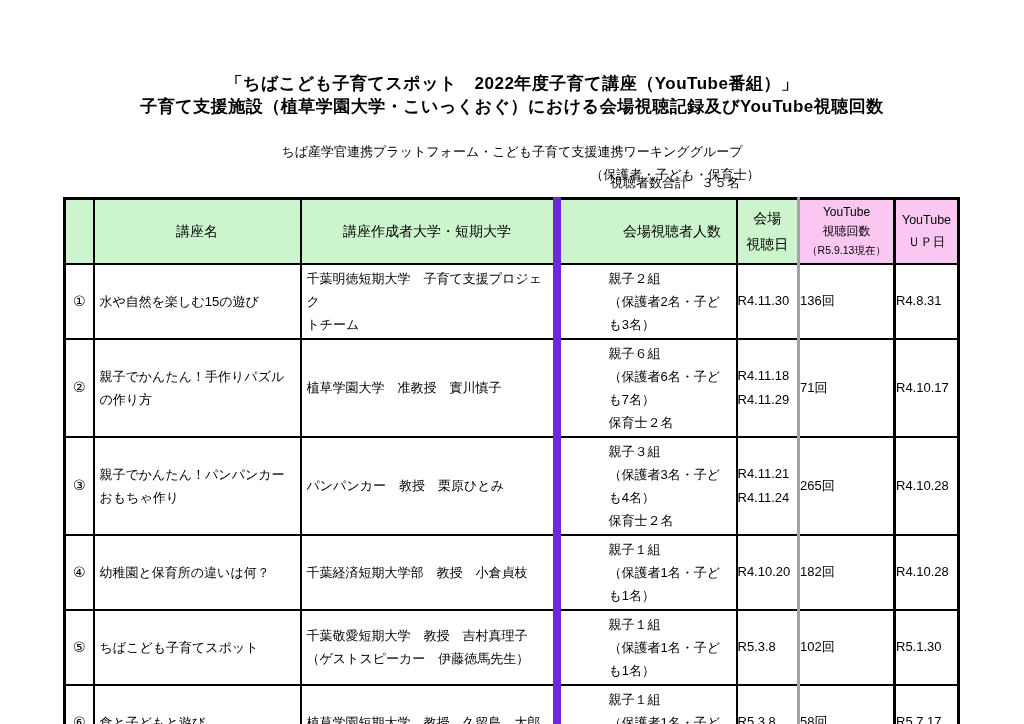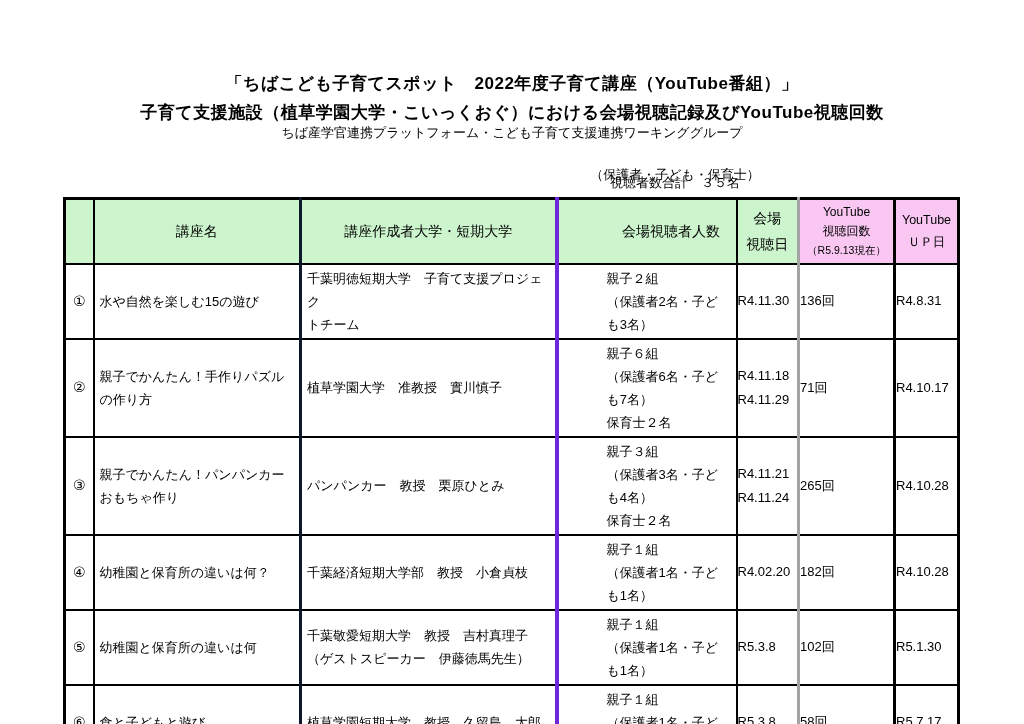--- a/index.html
+++ b/index.html
@@ -4,36 +4,36 @@
 <style>
   html,body { margin:0; padding:0; }
   body {
     width:1024px; height:724px; background:#ffffff; color:#000;
     font-family:"Liberation Sans","DejaVu Sans",sans-serif;
     position:relative; overflow:hidden;
   }
   .abs { position:absolute; left:0; width:1024px; text-align:center; }
   .title-line { font-size:17px; font-weight:bold; letter-spacing:0.5px; }
   .t1 { top:72px; }
-  .t2 { top:101px; }
-  .org-line { top:124px; font-size:13px; }
+  .t2 { top:95px; }
+  .org-line { top:143px; font-size:13px; }
   .note { position:absolute; left:375px; width:600px; text-align:center; font-size:13px; }
   .n1 { top:174px; }
   .n2 { top:166px; }
 
   table.main {
     position:absolute; top:197px; left:63px;
     width:894px; border-collapse:collapse; table-layout:fixed;
     border:3px solid #000;
   }
   .main th, .main td { border:2px solid #000; overflow:hidden; padding:0; }
   
   .main :is(th,td):nth-child(1) { border-right:1px solid #000; }
-  .main :is(th,td):nth-child(2) { border-right:3px solid #0f172a; }
-  .main :is(th,td):nth-child(3) { border-right:4px solid #6d28d9; }
+  .main :is(th,td):nth-child(2) { border-right:1px solid #0f172a; }
+  .main :is(th,td):nth-child(3) { border-right:8px solid #6d28d9; }
   .main :is(th,td):nth-child(4) { border-right:1px solid #000;padding-left:48px; }
   .main :is(th,td):nth-child(5) { border-right:3px solid #a3a3a3; }
   .main :is(th,td):nth-child(6) { border-right:3px solid #000; }
 
   thead tr { height:65px; }
   thead th {
     background:var(--header-green,#cdf5cd);
     font-weight:normal; font-size:14px; text-align:center; vertical-align:middle;
     white-space:pre-line; border-bottom:3px solid #000; line-height:26px;
   }
@@ -126,27 +126,27 @@
 R4.11.24</td>
       <td class="c-views">265回</td>
       <td class="c-up">R4.10.28</td>
     </tr>
     <tr>
       <td class="c-num">④</td>
       <td class="c-title">幼稚園と保育所の違いは何？</td>
       <td class="c-author">千葉経済短期大学部　教授　小倉貞枝</td>
       <td class="c-audience">親子１組
 （保護者1名・子ども1名）</td>
-      <td class="c-date">R4.02.20</td>
+      <td class="c-date">R4.10.20</td>
       <td class="c-views">182回</td>
       <td class="c-up">R4.10.28</td>
     </tr>
     <tr>
       <td class="c-num">⑤</td>
-      <td class="c-title">幼稚園と保育所の違いは何</td>
+      <td class="c-title">ちばこども子育てスポット</td>
       <td class="c-author">千葉敬愛短期大学　教授　吉村真理子
 （ゲストスピーカー　伊藤徳馬先生）</td>
       <td class="c-audience">親子１組
 （保護者1名・子ども1名）</td>
       <td class="c-date">R5.3.8</td>
       <td class="c-views">102回</td>
       <td class="c-up">R5.1.30</td>
     </tr>
     <tr>
       <td class="c-num">⑥</td>

